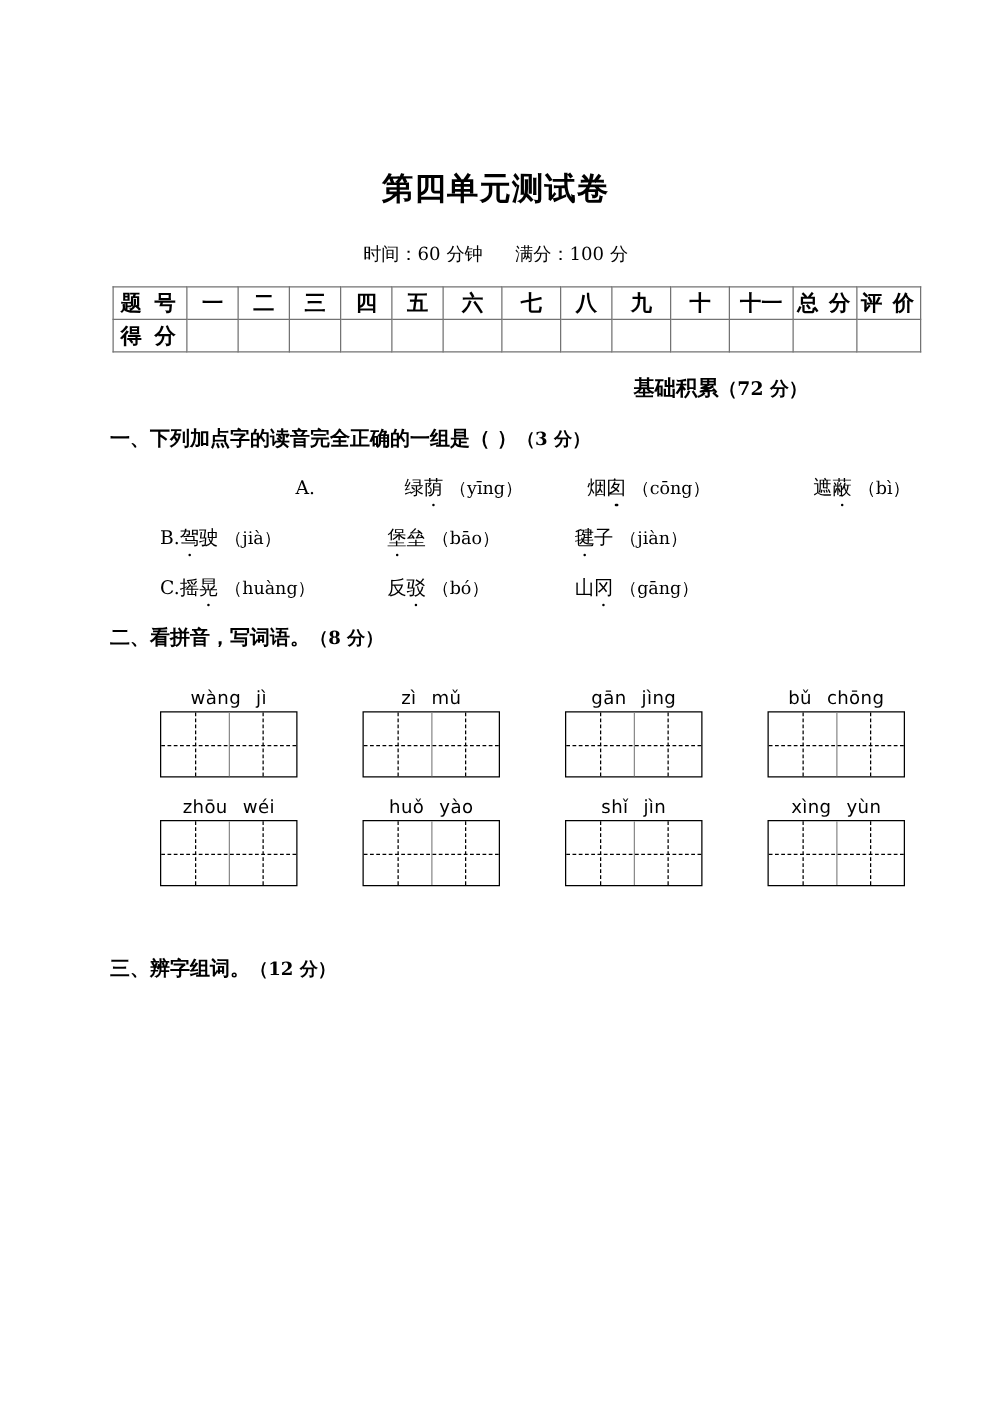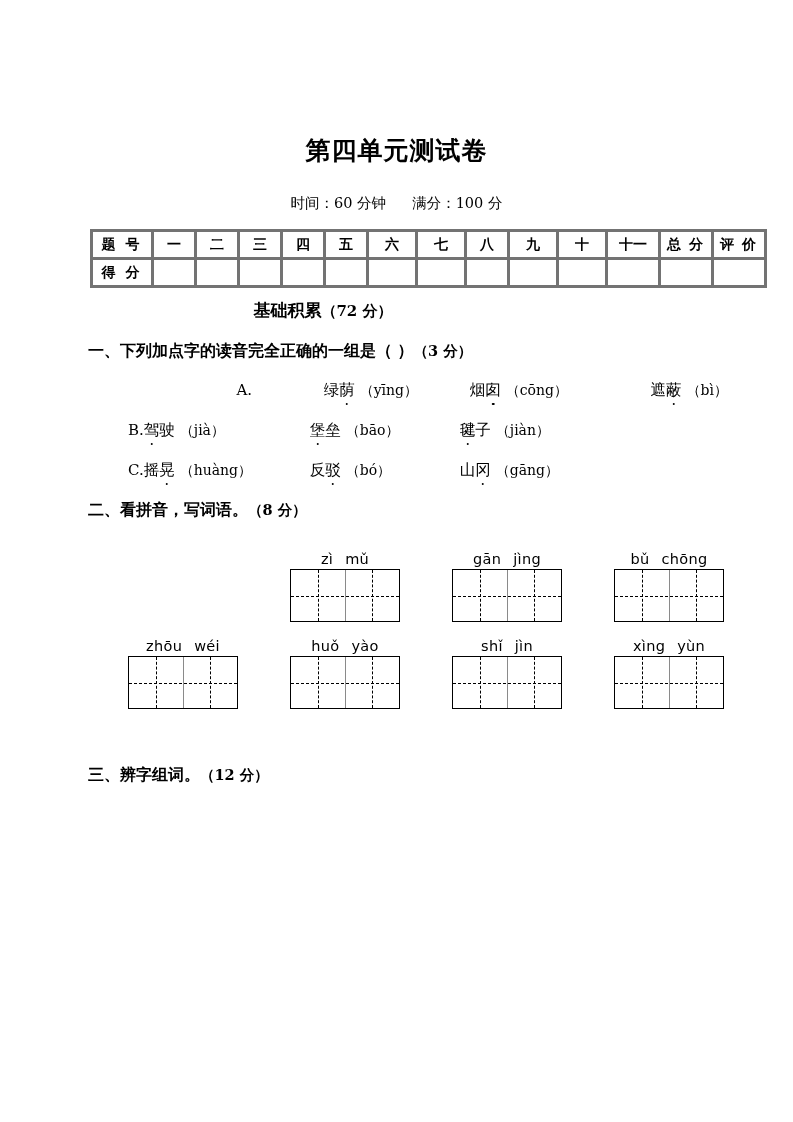--- a/index.html
+++ b/index.html
@@ -47,43 +47,43 @@
 
   
   .score-table {
     position: absolute;
     left: 90px; top: 229px;
     border-collapse: collapse;
     table-layout: fixed;
     width: 615px;
   }
   .score-table td {
-    border: 3px solid #737373;
+    border: 1px solid #737373;
     height: 25px;
     text-align: center;
     vertical-align: middle;
-    font-size: 14px;
-    font-weight: bold;
-    font-family: Liberation Sans, sans-serif;
+    font-size: 17px;
+    font-weight: bold;
+    font-family: Liberation Serif, serif;
     padding: 0;
     line-height: 25px;
   }
   .score-table .hdr-label { width: 58px; letter-spacing: 3px; }
   .score-table .c-narrow { width: 40px; }
   .score-table .c-wide   { width: 46px; }
   .score-table .c-xwide  { width: 50px; }
   .score-table .c-total  { width: 50px; letter-spacing: 2px; }
   .score-table .c-eval   { width: 50px; letter-spacing: 2px; }
 
   
   .section-banner {
     position: absolute;
     left: 0; top: 299px;
     width: 646px;
-    text-align: center;
+    text-align: right;
     font-size: 17px;
     font-weight: bold;
   }
   .section-banner .pts {
     font-family: "DejaVu Serif", "Liberation Serif", serif;
     font-size: 15px;
     font-weight: bold;
   }
 
   
@@ -279,20 +279,29 @@
   </div>
 
   <div class="opt-row" id="opt-c">
     <span class="opt-letter">C.</span><span class="opt-cell c1"><span class="han">摇</span><span class="han dotted">晃</span><span class="han"></span><span class="pinyin-paren">（huàng）</span></span><span class="opt-cell c2"><span class="han">反</span><span class="han dotted">驳</span><span class="han"></span><span class="pinyin-paren">（bó）</span></span><span class="opt-cell c3"><span class="han">山</span><span class="han dotted">冈</span><span class="han"></span><span class="pinyin-paren">（gāng）</span></span>
   </div>
 
   <div class="q-head" id="q2-head">
     <span>二、看拼音，写词语。</span><span class="pts">（8 分）</span>
   </div>
 
+  <div class="grid-group" style="left:128px; top:549px;">
+    <div class="grid-pinyin"><span>wàng</span><span class="sp"></span><span>jì</span></div>
+    <div class="tian-box">
+        <div class="mid-v"></div>
+        <div class="mid-h"></div>
+        <div class="q-v a"></div>
+        <div class="q-v b"></div>
+      </div>
+  </div>
 
   <div class="grid-group" style="left:290px; top:549px;">
     <div class="grid-pinyin"><span>zì</span><span class="sp"></span><span>mǔ</span></div>
     <div class="tian-box">
         <div class="mid-v"></div>
         <div class="mid-h"></div>
         <div class="q-v a"></div>
         <div class="q-v b"></div>
       </div>
   </div>

